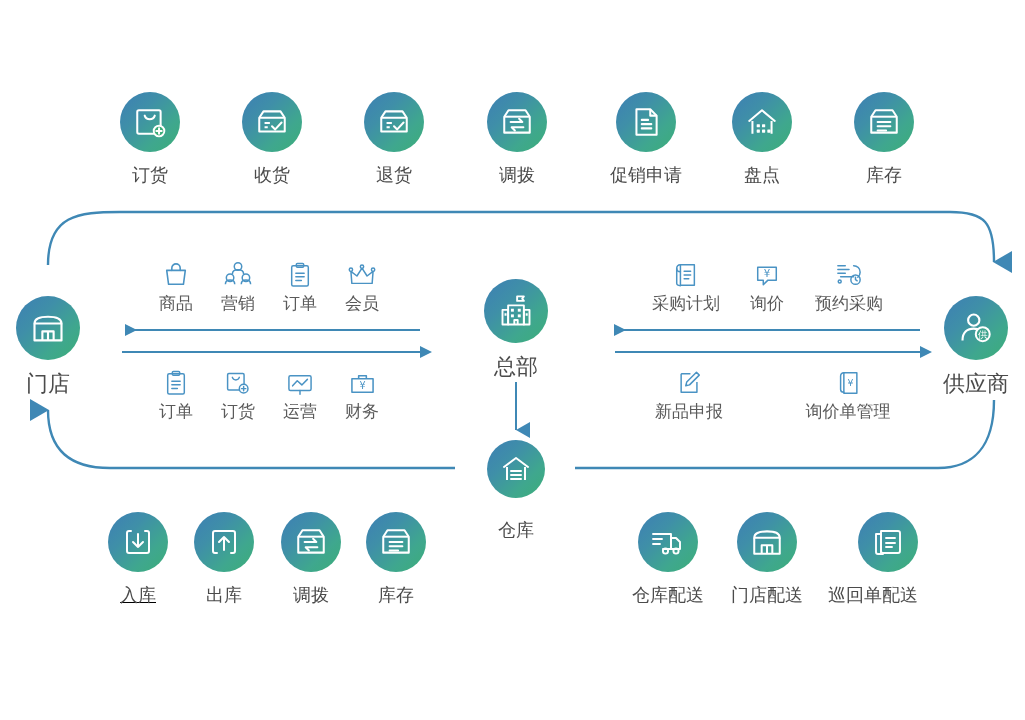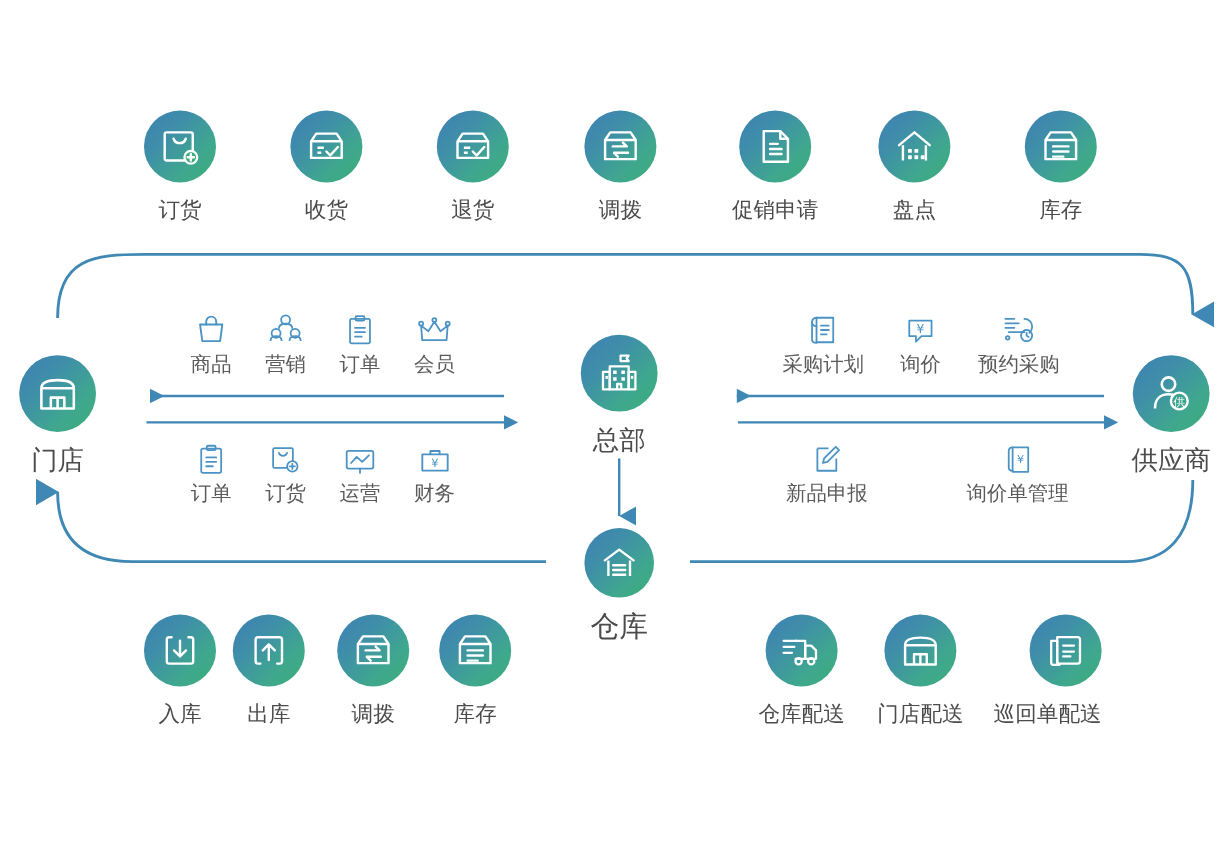--- a/index.html
+++ b/index.html
@@ -29,21 +29,21 @@
 
   
   .n-sm .circle{width:60px;height:60px;}
   .n-sm .cap{font-size:18px;margin-top:11px;}
 
   
   .n-hub .circle{width:64px;height:64px;}
   .n-hub .cap{font-size:22px;margin-top:9px;}
 
   .n-hub2 .circle{width:58px;height:58px;}
-  .n-hub2 .cap{font-size:24px;margin-top:8px;}
+  .n-hub2 .cap{font-size:18px;margin-top:20px;}
 
   
   .feat{position:absolute;display:flex;flex-direction:column;align-items:center;width:90px;margin-left:-45px;}
   .feat .ic{height:30px;display:flex;align-items:flex-end;justify-content:center;}
   .feat .ic svg{display:block;}
   .feat .lb{font-size:17px;color:#5a5a5a;white-space:nowrap;margin-top:4px;}
 </style>
 </head>
 <body>
 
@@ -368,21 +368,21 @@
     <div class="ic">
       <svg width="25" height="26" viewBox="0 0 26 28" fill="none" stroke="#4a93c4" stroke-width="1.6" stroke-linejoin="round">
         <path d="M8 3 h14 v22 H8 Z"></path>
         <path d="M8 3 C5.5 3 4.5 4.5 4.5 6.5 V21 c0 2 1 3 3.5 3" stroke-linecap="round"></path>
         <text x="15" y="17" font-size="10" fill="#4a93c4" stroke="none" text-anchor="middle" font-family="DejaVu Sans, sans-serif">¥</text>
       </svg>
     </div>
     <div class="lb">询价单管理</div>
   </div>
 
-  <div class="node n-sm" style="left:120px;top:512px;">
+  <div class="node n-sm" style="left:108px;top:512px;text-decoration:underline;">
     <div class="circle">
       <svg width="32" height="32" viewBox="0 0 32 32" fill="none" stroke="#fff" stroke-width="2" stroke-linecap="round" stroke-linejoin="round">
         <path d="M9 5 H7 a2 2 0 0 0 -2 2 v18 a2 2 0 0 0 2 2 h18 a2 2 0 0 0 2 -2 V7 a2 2 0 0 0 -2 -2 h-2"></path>
         <path d="M16 8 v13 M11 16 l5 5 l5 -5"></path>
       </svg>
     </div>
     <div class="cap">入库</div>
   </div>
 
   <div class="node n-sm" style="left:194px;top:512px;">

